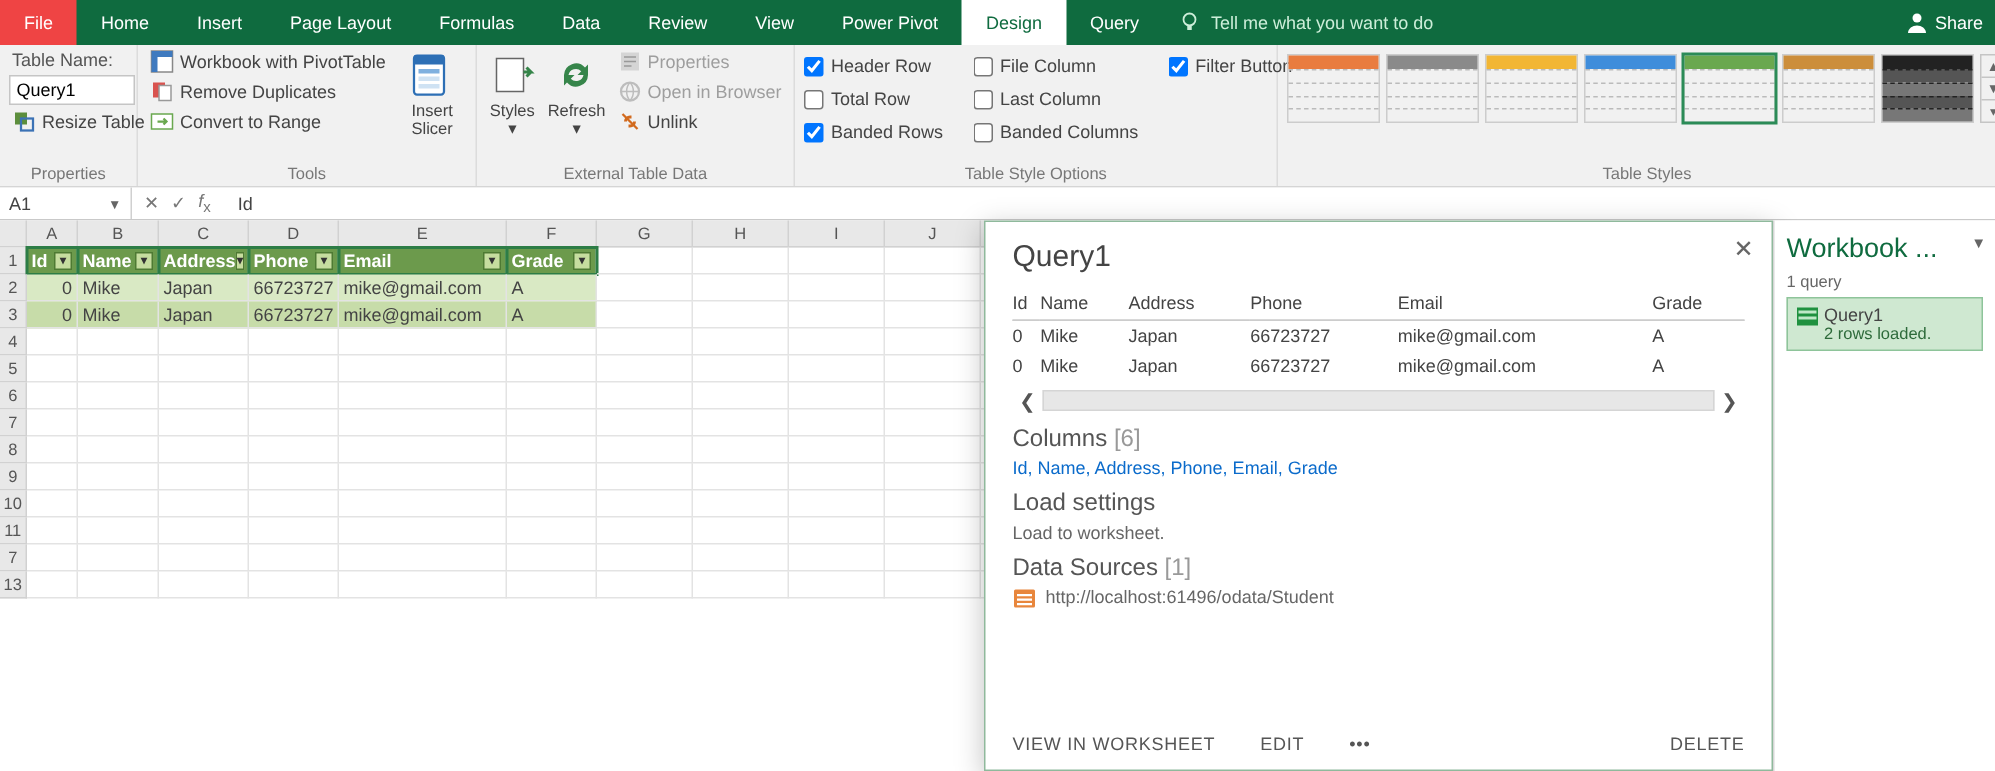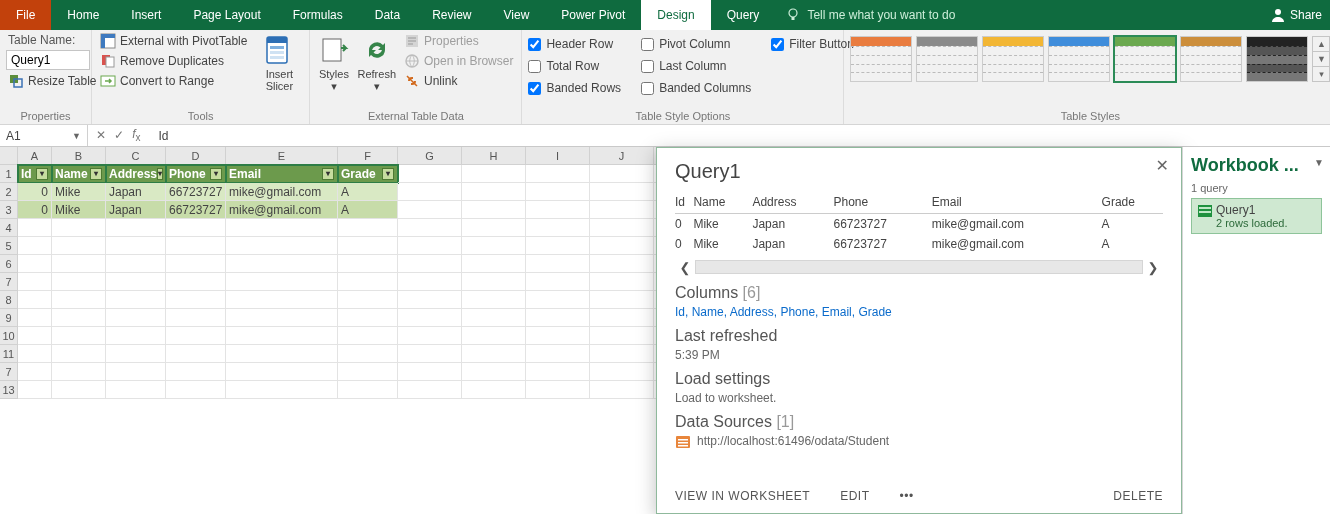--- a/index.html
+++ b/index.html
@@ -1,20 +1,20 @@
 <!DOCTYPE html>
 <html><head>
 <meta charset="utf-8">
 <style>
 *{box-sizing:border-box;margin:0;padding:0;font-family:"Segoe UI",Tahoma,sans-serif}
 body{background:#e6e6e6;width:1330px;height:514px;overflow:hidden;font-size:12px;color:#444}
 .menubar{background:#0f6b3f;height:30px;display:flex;color:#fff;align-items:stretch}
 .menubar .tab{padding:0 16px;display:flex;align-items:center;cursor:pointer;font-size:12px}
 .menubar .tab.active{background:#fff;color:#0f6b3f}
-.menubar .tab.file{background:#c2410c}
+.menubar .tab.file{background:#ef4444}
 .menubar .tell{display:flex;align-items:center;padding:0 10px;gap:6px;color:#cdeed9}
 .menubar .share{margin-left:auto;display:flex;align-items:center;padding:1px 8px;gap:4px}
 .ribbon{background:#f1f1f1;height:95px;border-bottom:1px solid #d5d5d5;display:flex}
 .group{border-right:1px solid #dcdcdc;height:100%;display:flex;flex-direction:column;padding:2px 6px 0 6px}
 .group .body{flex:1;display:flex;gap:6px;align-items:flex-start}
 .group .label{text-align:center;color:#777;font-size:11px;padding:2px 0}
 .col{display:flex;flex-direction:column;gap:2px}
 .itm{display:flex;align-items:center;gap:4px;padding:1px 2px;font-size:12px;color:#444;cursor:pointer;white-space:nowrap}
 .itm.dis{color:#9e9e9e}
 .big{display:flex;flex-direction:column;align-items:center;width:48px;padding-top:2px;cursor:pointer;gap:2px}
@@ -57,21 +57,21 @@
 .pscroll .track{flex:1;height:14px;background:#e7e7e7;border:1px solid #d5d5d5}
 .sect{margin-top:8px}
 .sect .t{font-size:16px;color:#555}
 .sect .t .cnt{color:#999}
 .sect .sub{font-size:12px;color:#666;margin-top:3px}
 .links{font-size:12px;margin-top:3px}
 .links a{color:#0b6bcb;text-decoration:none}
 .pfoot{position:absolute;bottom:10px;left:18px;right:18px;display:flex;gap:30px;font-size:12px;letter-spacing:.5px;color:#555}
 .pfoot .r{margin-left:auto}
 .wq{position:absolute;top:0;right:0;width:148px;height:100%;background:#fff;border-left:1px solid #d6d6d6;padding:8px 8px}
-.wq h3{font-weight:700;font-size:18px;color:#0f6b3f;white-space:nowrap;overflow:hidden}
+.wq h3{font-weight:400;font-size:18px;color:#0f6b3f;white-space:nowrap;overflow:hidden}
 .wq .dd{position:absolute;top:10px;right:6px;font-size:10px;color:#666}
 .wq .cnt{font-size:11px;color:#666;margin-top:6px}
 .qitem{margin-top:4px;background:#cfe8d1;border:1px solid #8ec49a;padding:4px 6px;font-size:12px;cursor:pointer}
 .qitem .ic{display:inline-block;width:14px;height:12px;background:#1f913f;margin-right:4px;vertical-align:middle;position:relative}
 .qitem .ic:before{content:"";position:absolute;top:2px;left:1px;right:1px;height:2px;background:#bfe8c7}
 .qitem .ic:after{content:"";position:absolute;top:6px;left:1px;right:1px;height:2px;background:#bfe8c7}
 .qitem .sub{color:#2d6a3a;font-size:11px;margin-left:18px}
 input.tn{height:20px;border:1px solid #c5c5c5;padding:0 4px;font-size:12px;width:84px;background:#fff}
 svg{display:block}
 </style>
@@ -127,21 +127,21 @@
 
   <div class="group" style="width:226px">
     <div class="body">
       <div class="col">
         <div class="itm">
           <svg class="ic16" viewBox="0 0 16 16">
               <rect x="1" y="1" width="14" height="14" fill="#fff" stroke="#888"></rect>
               <rect x="1" y="1" width="14" height="4" fill="#3f7abf"></rect>
               <rect x="1" y="5" width="4" height="10" fill="#3f7abf"></rect>
             </svg>
-          <span>External with PivotTable</span>
+          <span>Workbook with PivotTable</span>
         </div>
         <div class="itm">
           <svg class="ic16" viewBox="0 0 16 16">
               <rect x="2" y="2" width="8" height="10" fill="#d9534f"></rect>
               <rect x="6" y="4" width="8" height="10" fill="#fff" stroke="#999"></rect>
             </svg>
           <span>Remove Duplicates</span>
         </div>
         <div class="itm">
           <svg class="ic16" viewBox="0 0 16 16">
@@ -220,21 +220,21 @@
             <span>Total Row</span>
           </label>
         <label class="chkrow">
             <input type="checkbox" checked="" style="">
             <span>Banded Rows</span>
           </label>
       </div>
       <div class="col" style="gap:6px">
         <label class="chkrow">
             <input type="checkbox" style="">
-            <span>Pivot Column</span>
+            <span>File Column</span>
           </label>
         <label class="chkrow">
             <input type="checkbox" style="">
             <span>Last Column</span>
           </label>
         <label class="chkrow">
             <input type="checkbox" style="">
             <span>Banded Columns</span>
           </label>
       </div>
@@ -578,24 +578,20 @@
     <div class="pscroll">
       <div class="arr">❮</div>
       <div class="track"></div>
       <div class="arr">❯</div>
     </div>
     <div class="sect">
       <div class="t"><span>Columns</span> <span class="cnt">[6]</span></div>
       <div class="links"><a href="#">Id, Name, Address, Phone, Email, Grade</a></div>
     </div>
     <div class="sect">
-      <div class="t">Last refreshed</div>
-      <div class="sub">5:39 PM</div>
-    </div>
-    <div class="sect">
       <div class="t">Load settings</div>
       <div class="sub">Load to worksheet.</div>
     </div>
     <div class="sect">
       <div class="t"><span>Data Sources</span> <span class="cnt">[1]</span></div>
       <div class="sub" style="display:flex;gap:6px;align-items:flex-start">
         <svg class="ic16" viewBox="0 0 16 16">
             <rect x="1" y="2" width="14" height="12" rx="1" fill="#e8863c"></rect>
             <rect x="3" y="5" width="10" height="1.5" fill="#fff"></rect>
             <rect x="3" y="8" width="10" height="1.5" fill="#fff"></rect>

